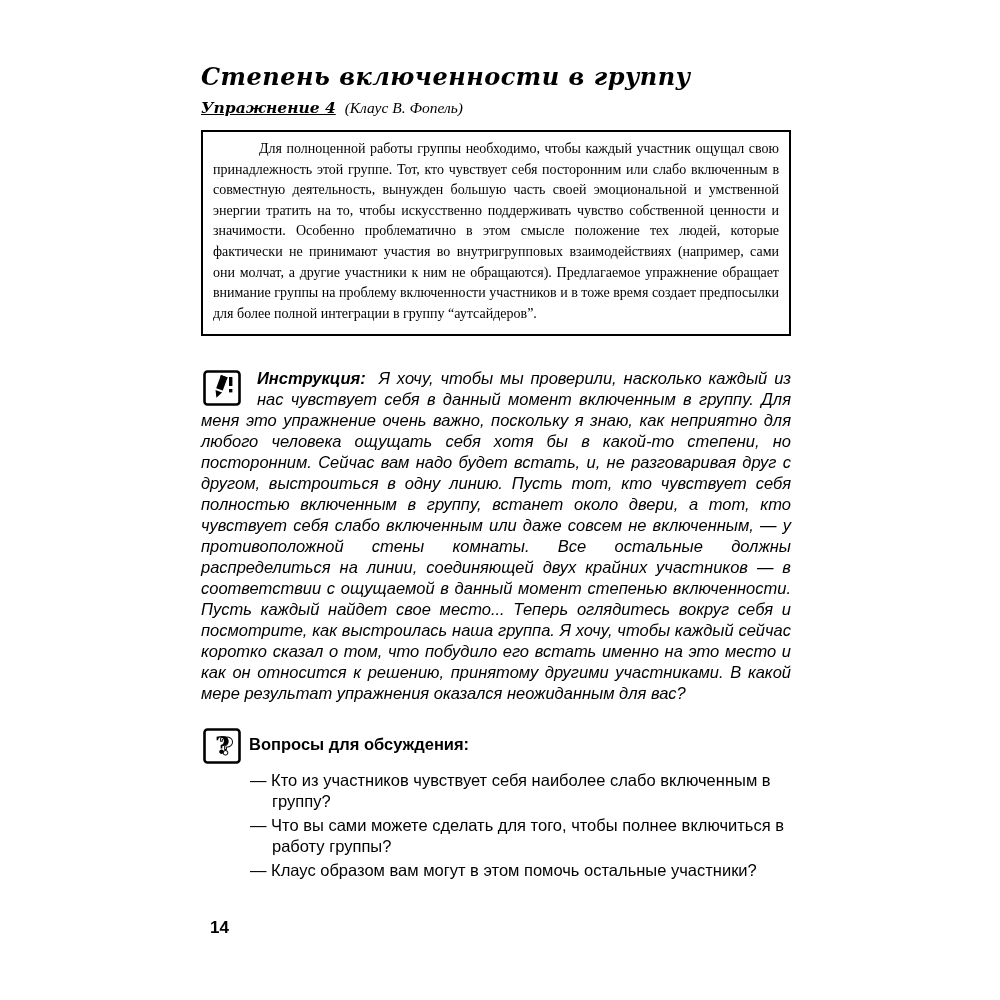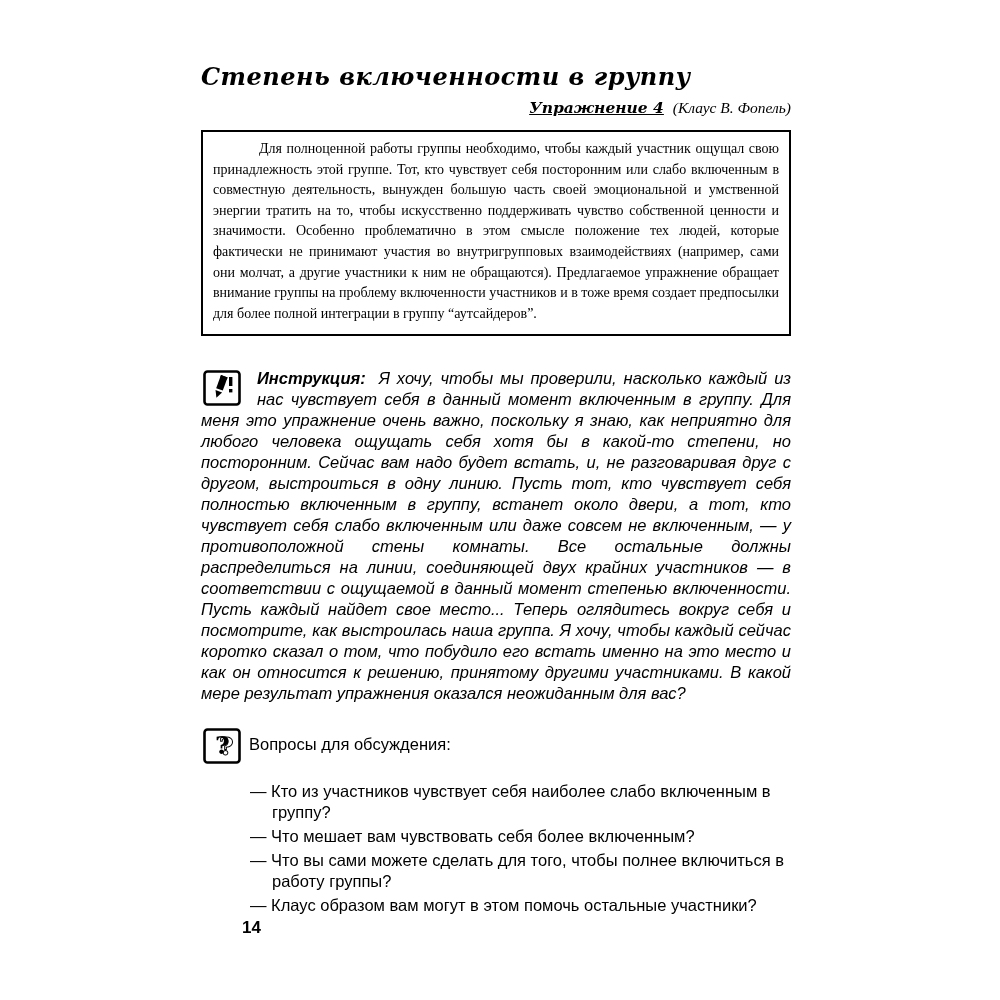--- a/index.html
+++ b/index.html
@@ -9,21 +9,21 @@
     position:relative; width:832px; height:1000px; background:#fff;
     font-family:"Liberation Serif", serif;
   }
   .content { position:absolute; left:201px; top:62px; width:590px; }
 
   .title {
     font-family:"DejaVu Serif", serif;
     font-style:italic; font-weight:bold;
     font-size:24px; letter-spacing:0.5px;
   }
-  .exline { margin-top:7px; font-size:15.5px; font-style:italic;text-align:right; }
+  .exline { margin-top:7px; font-size:15.5px; font-style:italic; }
   .exlabel {
     font-family:"DejaVu Serif", serif;
     font-weight:bold; text-decoration:underline; margin-right:5px;
   }
 
   .introbox {
     margin-top:13px;
     border:2px solid #000;
     padding:7px 10px 10px 10px;
     font-size:14px; line-height:20.6px;
@@ -46,32 +46,32 @@
 
   .section-questions {
     margin-top:24px;
     font-family:"Liberation Sans", sans-serif;
     font-size:16.5px;
   }
   .icon-box-q {
     float:left; width:38px; height:36px;
     margin:0 8px 2px 2px;
   }
-  .qheading { font-weight:normal; padding-top:7px; margin-bottom:27px; }
+  .qheading { font-weight:bold; padding-top:7px; margin-bottom:16px; }
   .qlist { list-style:none; margin-left:49px; clear:none; }
   .qlist li {
     padding-left:22px; text-indent:-22px;
     line-height:21px; margin-bottom:3px;
   }
   .qlist li::before { content:"—\00a0"; }
 
   .page-number {
     position:absolute; left:210px; top:918px;
     font-family:"Liberation Sans", sans-serif;
-    font-weight:bold; font-size:17px;margin-left:32px;
+    font-weight:bold; font-size:17px;
   }
 </style>
 </head>
 <body>
 
 <div class="page">
   <div class="content">
 
     <h1 class="title">Степень включенности в группу</h1>
 
@@ -105,21 +105,20 @@
       <span class="icon-box-q">
         <svg viewBox="0 0 38 36" width="38" height="36" xmlns="http://www.w3.org/2000/svg">
           <rect x="1.5" y="1.5" width="35" height="33" rx="3" fill="#fff" stroke="#000" stroke-width="2.6"></rect>
           <text x="16" y="27" font-family="DejaVu Serif, serif" font-size="25" font-weight="bold" fill="none" stroke="#000" stroke-width="1">?</text>
           <text x="12" y="26" font-family="DejaVu Serif, serif" font-size="25" font-weight="bold" fill="#000">?</text>
         </svg>
       </span>
       <div class="qheading">Вопросы для обсуждения:</div>
       <ul class="qlist">
         <li>Кто из участников чувствует себя наиболее слабо включенным в группу?</li>
-        <li>Что мешает вам чувствовать себя более включенным?</li>
         <li>Что вы сами можете сделать для того, чтобы полнее включиться в работу группы?</li>
         <li>Клаус образом вам могут в этом помочь остальные участники?</li>
       </ul>
     </div>
 
   </div>
 
   <div class="page-number">14</div>
 </div>
 

